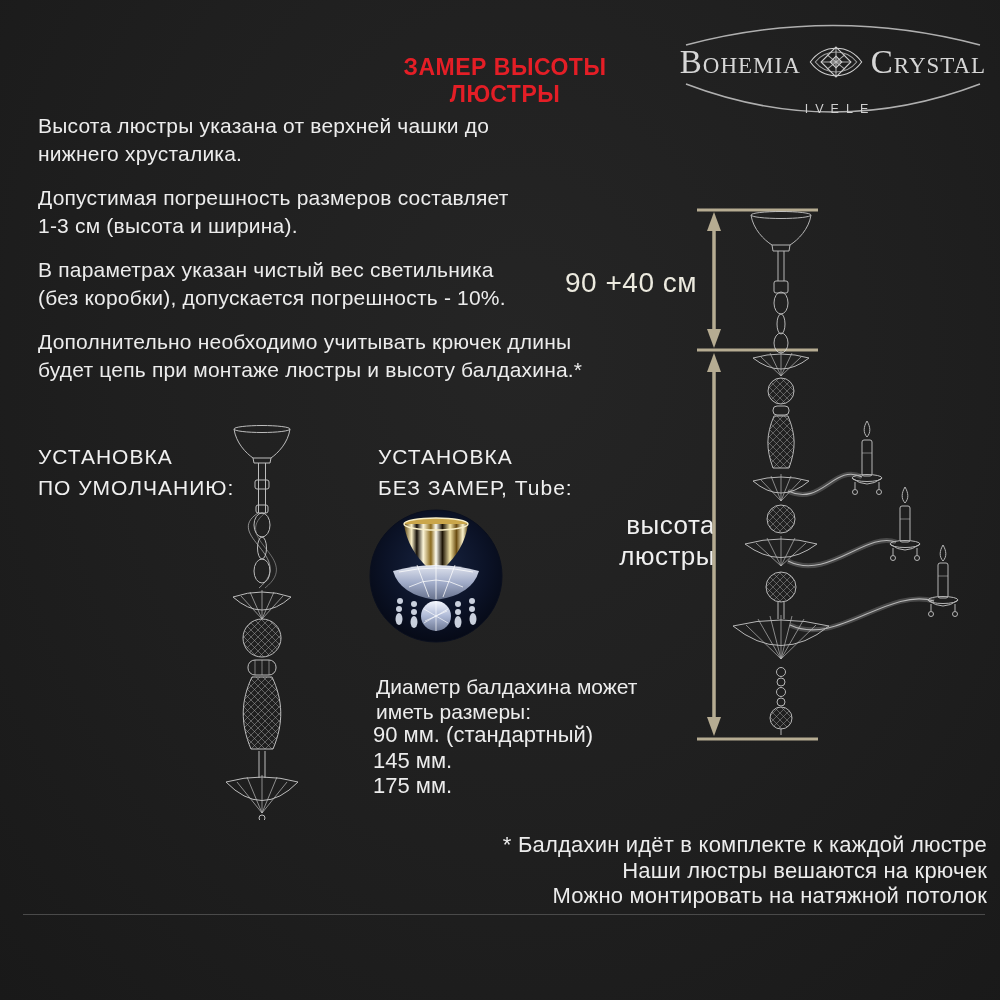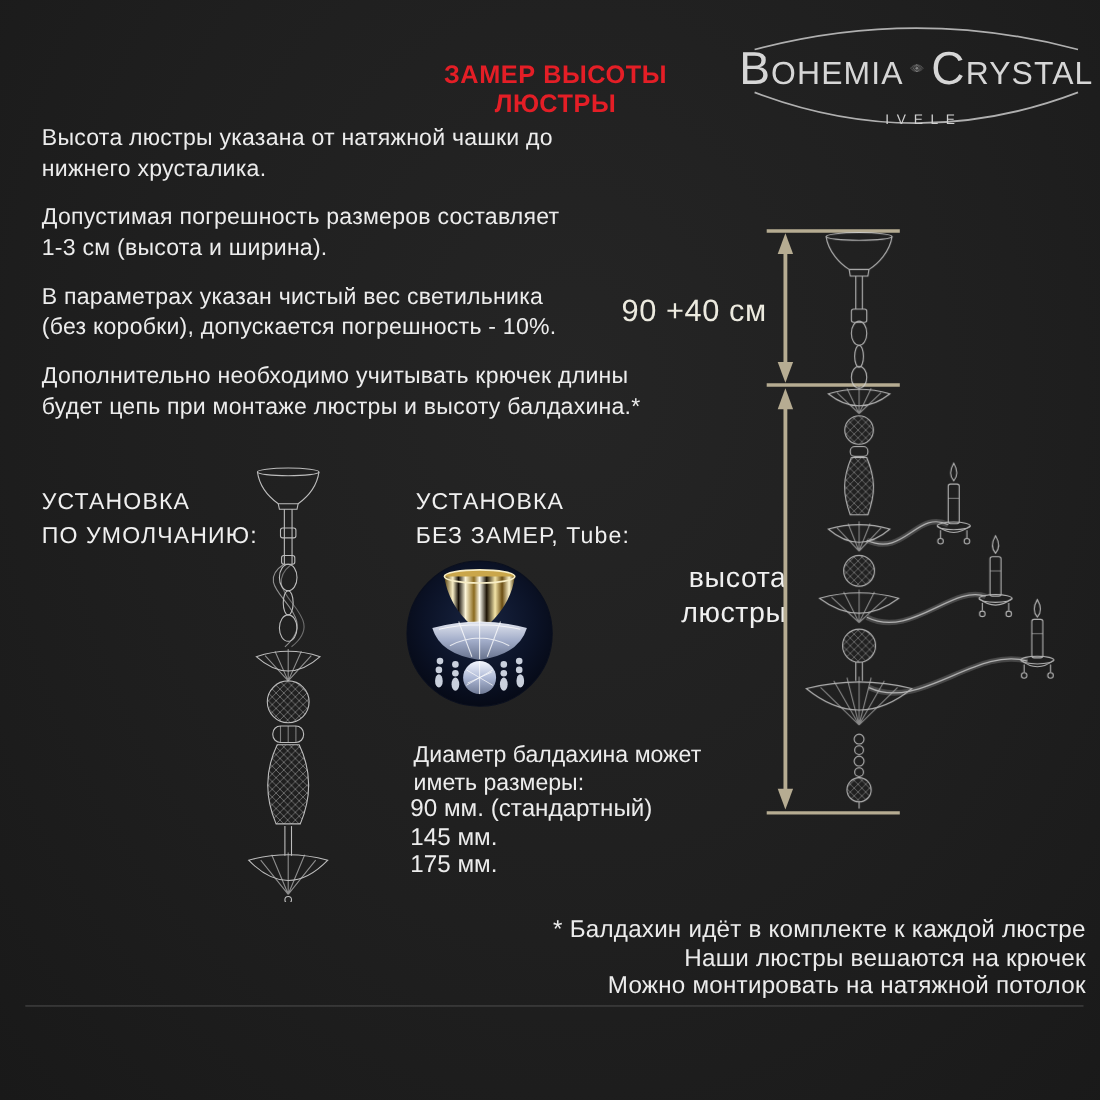--- a/index.html
+++ b/index.html
@@ -16,22 +16,22 @@
   }
 
   
   .logo-wrap { left:672px; top:22px; width:322px; height:100px; }
   .logo-arcs { position:absolute; left:0; top:0; }
   .logo-row {
     position:absolute; left:0; top:8px; width:322px; height:64px;
     display:flex; align-items:center; justify-content:center; gap:6px;
   }
   .logo-word {
-    font-family:Liberation Sans, sans-serif; font-variant:small-caps;
-    font-size:42px; color:#d6d6d6; letter-spacing:1px; white-space:nowrap;
+    font-family:Liberation Serif, serif; font-variant:small-caps;
+    font-size:33px; color:#d6d6d6; letter-spacing:1px; white-space:nowrap;
   }
   .logo-sub {
     position:absolute; left:0; top:80px; width:322px; text-align:center;
     font-size:12.5px; letter-spacing:7px; padding-left:7px; color:#cfcfcf;
     font-family:"Liberation Sans", sans-serif;
   }
 
   .paras { left:38px; top:112px; width:590px; }
   .para { font-size:21px; line-height:28px; margin-bottom:16px; letter-spacing:.2px; }
 
@@ -85,21 +85,21 @@
           <path d="M35,28 L42,35 L35,42 L28,35 Z" fill="#d9d9d9" fill-opacity="0.25"></path>
         </g>
       </svg>
       <span class="logo-word">Crystal</span>
     </div>
     <div class="logo-sub">IVELE</div>
   </div>
 
   <div class="abs paras">
     <div class="para">
-      <div>Высота люстры указана от натяжной чашки до</div>
+      <div>Высота люстры указана от верхней чашки до</div>
       <div>нижнего хрусталика.</div>
     </div>
     <div class="para">
       <div>Допустимая погрешность размеров составляет</div>
       <div>1-3 см (высота и ширина).</div>
     </div>
     <div class="para">
       <div>В параметрах указан чистый вес светильника</div>
       <div>(без коробки), допускается погрешность - 10%.</div>
     </div>

